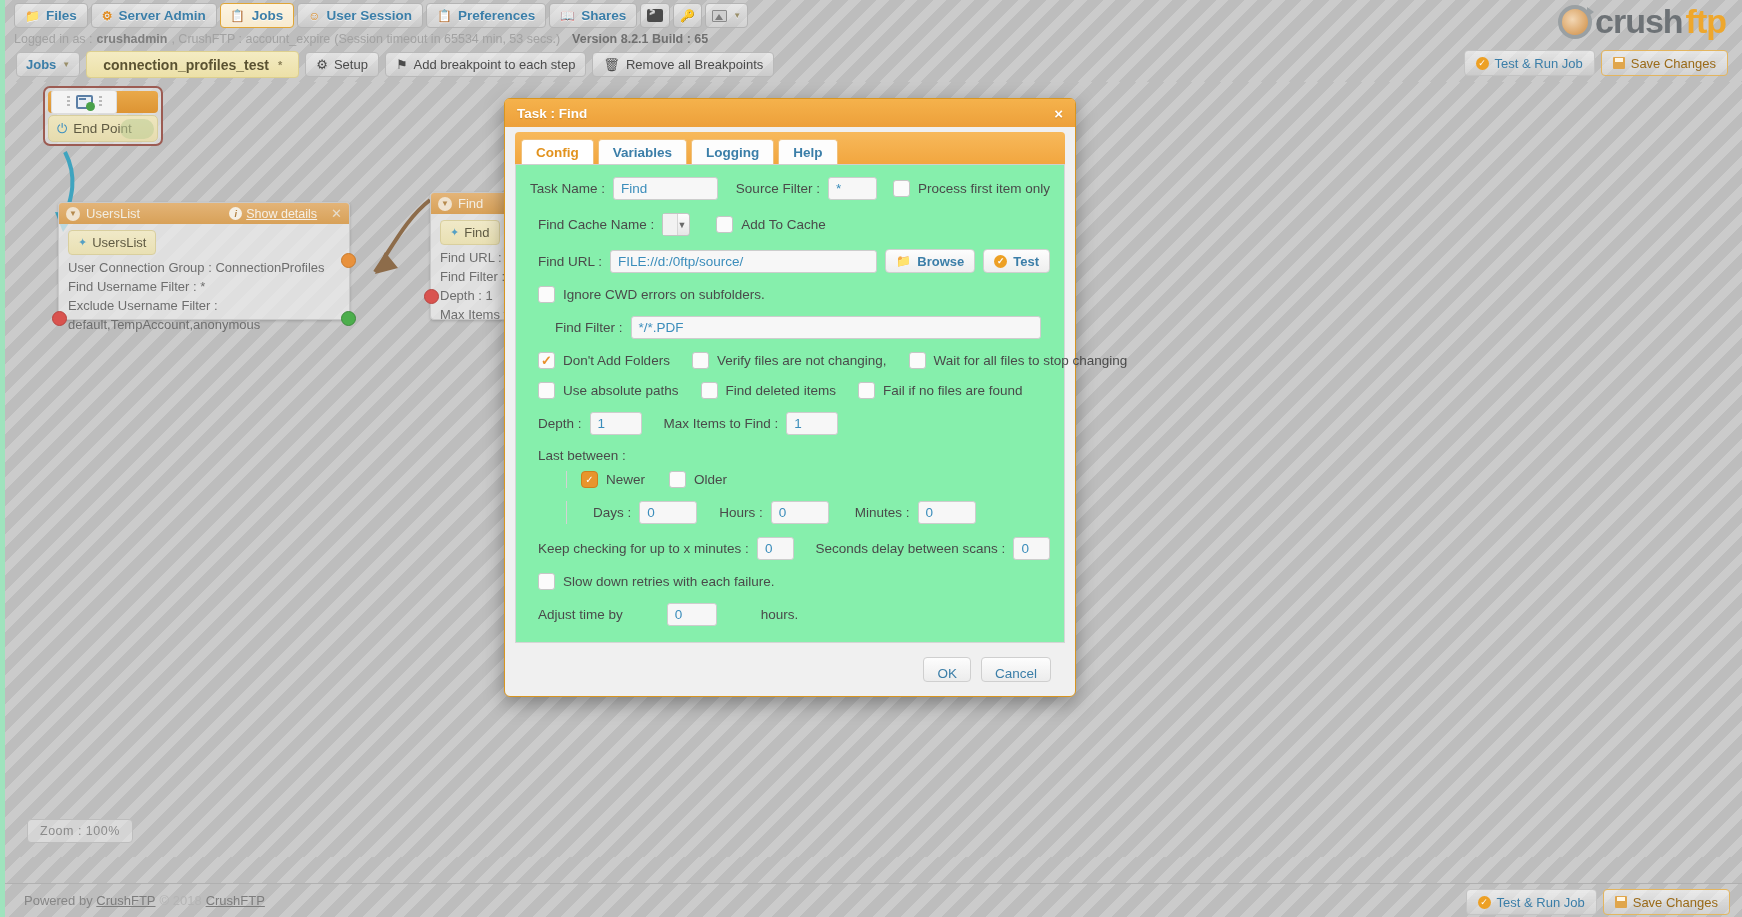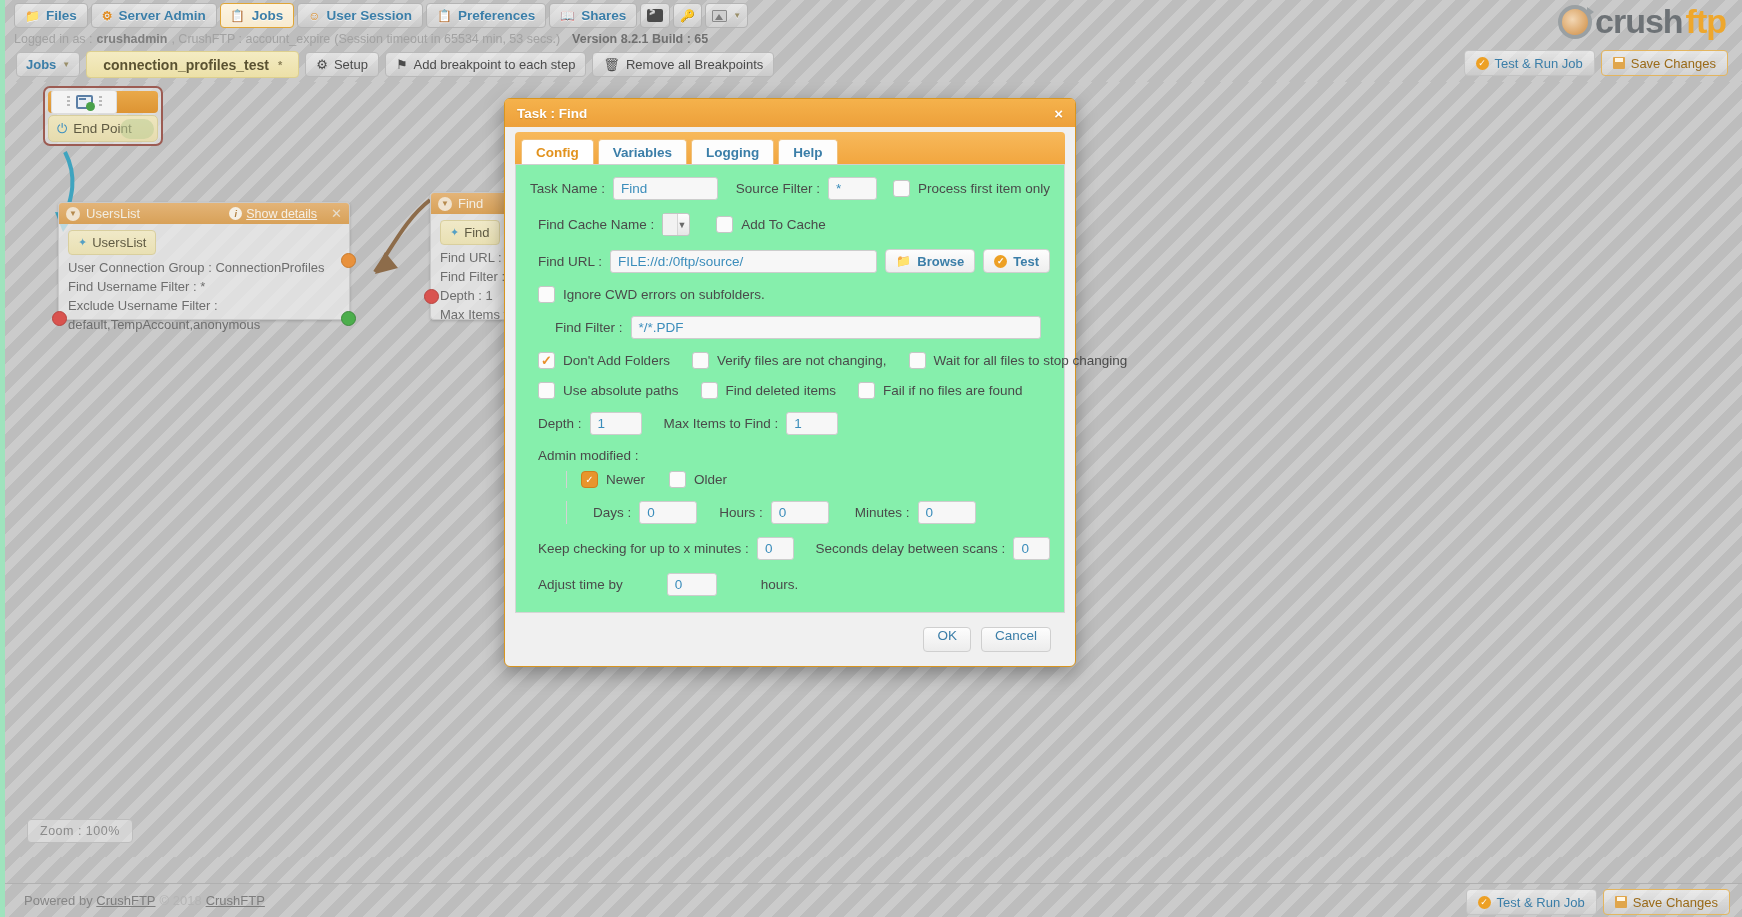--- a/index.html
+++ b/index.html
@@ -280,21 +280,21 @@
   }
   .folder-ic{color:#e08a1e;font-size:12px;}
   .indent{margin-left:36px;padding-left:14px;border-left:1px solid #d3d3d3;}
   .modal-actions{
     display:flex;justify-content:flex-end;gap:10px;
     padding:14px 14px 14px 0; margin-right:10px;
   }
   .abtn{
     min-width:44px;height:25px;padding:0 13px;
     border:1px solid #cfcfcf;border-radius:4px;background:linear-gradient(to bottom,#fdfdfd,#ececec);
-    color:#3b7ea8;font-size:13.5px;display:flex;align-items:flex-start;justify-content:center;
+    color:#3b7ea8;font-size:13.5px;display:flex;align-items:flex-end;justify-content:center;
   }
   .nw{white-space:nowrap;}
 </style>
 </head>
 <body>
 
 <div id="app" class="hatch">
 
   <div class="left-rail"></div>
 
@@ -556,21 +556,21 @@
       </div>
 
       <div class="row">
         <span class="lbl" style="margin-left:8px;">Depth :</span>
         <span class="inp" style="width:52px;">1</span>
         <span class="lbl" style="margin-left:14px;">Max Items to Find :</span>
         <span class="inp" style="width:52px;">1</span>
       </div>
 
       <div class="row" style="margin-bottom:8px;">
-        <span class="lbl" style="margin-left:8px;">Admin modified :</span>
+        <span class="lbl" style="margin-left:8px;">Last between :</span>
       </div>
 
       <div class="row indent">
         <span class="radio-on">✓</span>
         <span class="lbl">Newer</span>
         <span class="cb" style="margin-left:16px;"></span>
         <span class="lbl">Older</span>
       </div>
 
       <div class="row indent">
@@ -582,20 +582,24 @@
         <span class="inp" style="width:58px;">0</span>
       </div>
 
       <div class="row">
         <span class="lbl" style="margin-left:8px;">Keep checking for up to x minutes :</span>
         <span class="inp" style="width:58px;">0</span>
         <span class="lbl nw" style="margin-left:14px;">Seconds delay between scans :</span>
         <span class="inp" style="width:58px;">0</span>
       </div>
 
+      <div class="row">
+        <span class="cb" style="margin-left:8px;"></span>
+        <span class="lbl">Slow down retries with each failure.</span>
+      </div>
 
       <div class="row" style="margin-bottom:0;gap:44px;">
         <span class="lbl" style="margin-left:8px;">Adjust time by</span>
         <span class="inp" style="width:50px;">0</span>
         <span class="lbl">hours.</span>
       </div>
 
     </div>
 
     <div class="modal-actions">

